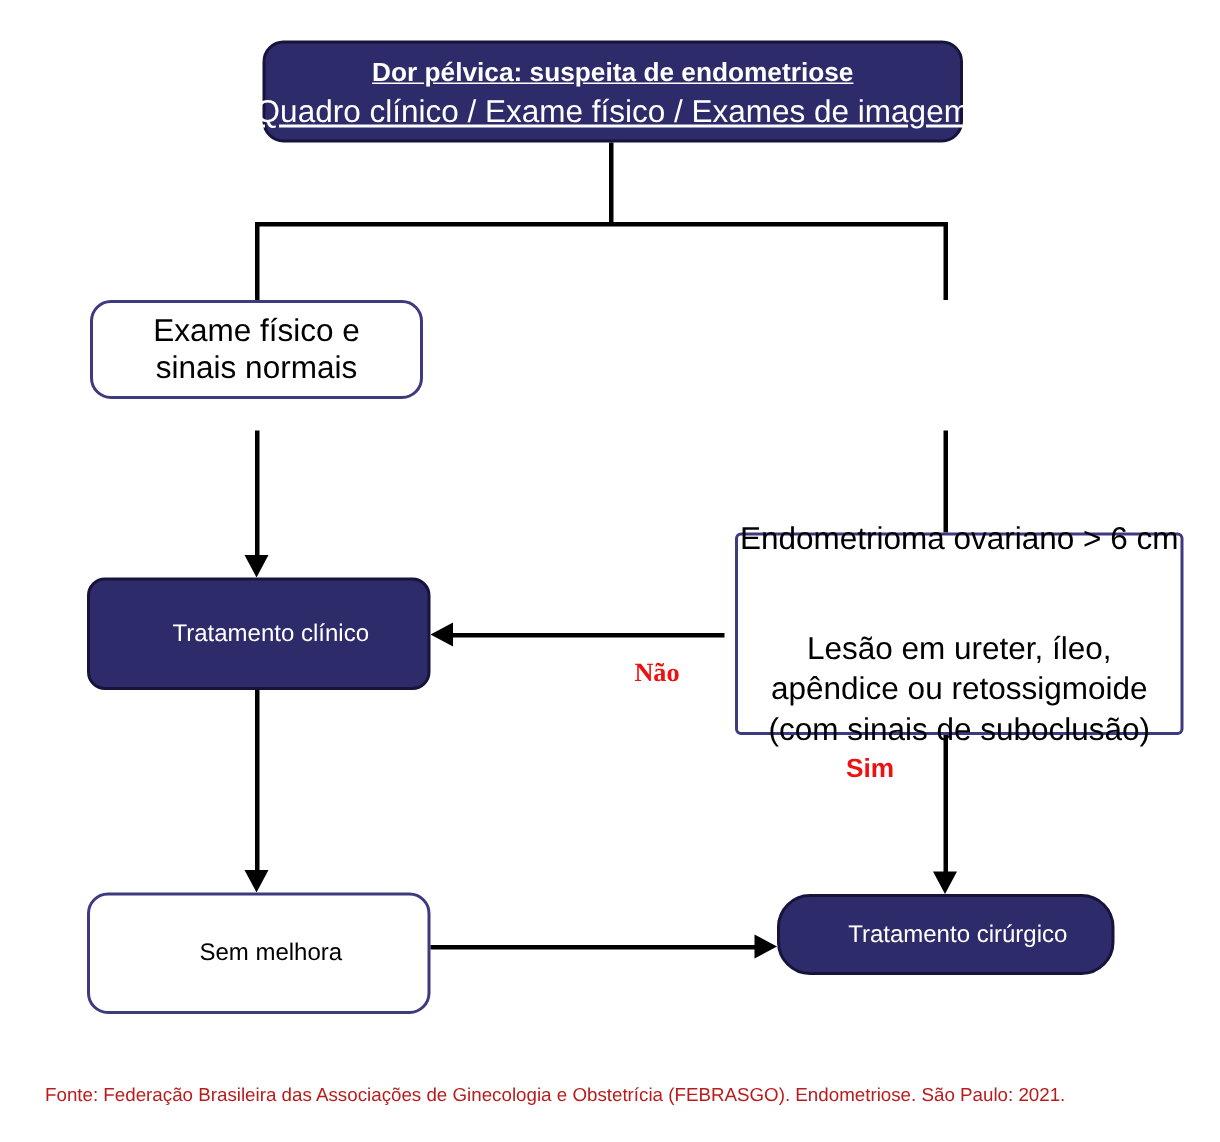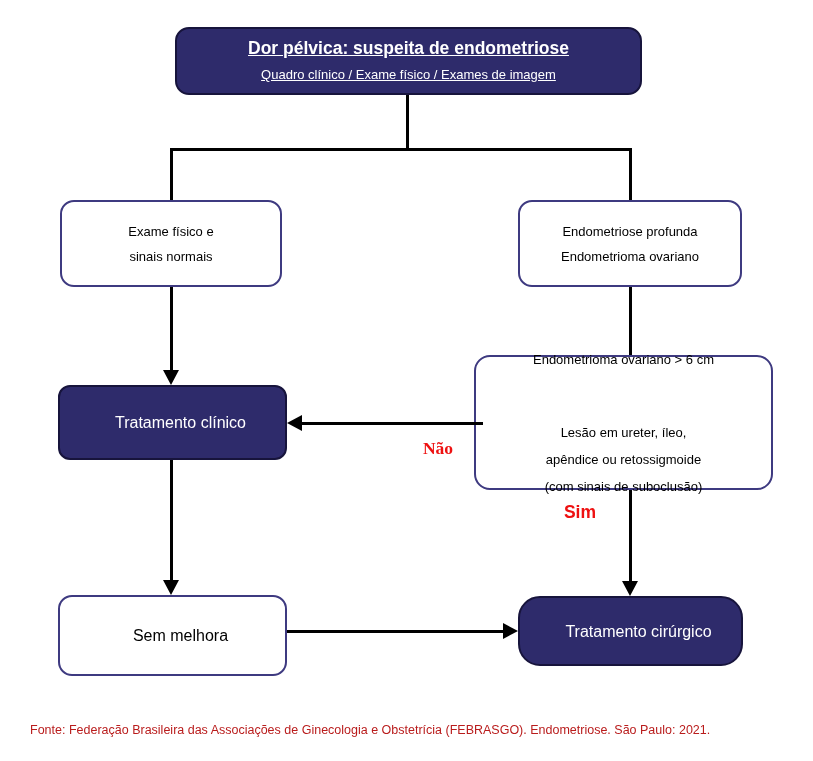--- a/index.html
+++ b/index.html
@@ -25,21 +25,21 @@
   .filled {
     background: var(--navy-fill, #2E2B6B);
     color: #ffffff;
     border: 2px solid #17143c;
   }
   .outline {
     background: #ffffff;
     border: 2px solid var(--box-border, #3E3A80);
     color: #000000;
   }
-  .box .line-text { font-size: 13px; line-height: 25px; white-space: nowrap; }
+  .box .line-text { font-size: 21px; line-height: 25px; white-space: nowrap; }
   .box .title-main { font-size: 17.5px; font-weight: bold; line-height: 27px; white-space: nowrap; }
   .box .single { font-size: 16px; margin-left: 16px; }
 
   .conn { position: absolute; background: var(--line-black, #000000); }
 
   .arrow-down, .arrow-left, .arrow-right { position: absolute; width: 0; height: 0; }
   .arrow-down {
     border-left: 8px solid transparent;
     border-right: 8px solid transparent;
     border-top: 15px solid var(--line-black, #000000);
@@ -83,40 +83,36 @@
   </div>
 
   <div class="conn" style="left:406px; top:95px; width:3px; height:55px;"></div>
 
   <div class="conn" style="left:170px; top:148px; width:462px; height:3px;"></div>
 
   <div class="conn" style="left:170px; top:148px; width:3px; height:52px;"></div>
 
   <div class="conn" style="left:629px; top:148px; width:3px; height:52px;"></div>
 
-  <div class="box outline" style="left:60px; top:200px; width:222px; height:87px;">
+  <div class="box outline" style="left:60px; top:200px; width:222px; height:66px;">
     <div class="line-text">Exame físico e</div>
     <div class="line-text">sinais normais</div>
   </div>
 
-  <div class="box outline" style="left:518px; top:200px; width:224px; height:87px;">
-    <div class="line-text">Endometriose profunda</div>
-    <div class="line-text">Endometrioma ovariano</div>
-  </div>
 
   <div class="conn" style="left:170px; top:287px; width:3px; height:85px;"></div>
   <div class="arrow-down" style="left:163px; top:370px;"></div>
 
   <div class="conn" style="left:629px; top:287px; width:3px; height:68px;"></div>
 
   <div class="box filled" style="left:58px; top:385px; width:229px; height:75px; border-radius:12px;">
     <div class="line-text single">Tratamento clínico</div>
   </div>
 
-  <div class="box outline" style="left:474px; top:355px; width:299px; height:135px; border-radius:16px;">
+  <div class="box outline" style="left:490px; top:355px; width:299px; height:135px; border-radius:4px;">
     <div class="line-text" style="line-height:27px;">Endometrioma ovariano &gt; 6 cm</div>
     <div class="line-text" style="line-height:27px;margin-top:46px;">Lesão em ureter, íleo,</div>
     <div class="line-text" style="line-height:27px;">apêndice ou retossigmoide</div>
     <div class="line-text" style="line-height:27px;">(com sinais de suboclusão)</div>
   </div>
 
   <div class="conn" style="left:300px; top:422px; width:183px; height:3px;"></div>
   <div class="arrow-left" style="left:287px; top:415px;"></div>
   <div class="decision-label" style="left:408px; top:438px; width:60px;font-family:Liberation Serif, serif;">Não</div>
 
@@ -127,19 +123,19 @@
   <div class="conn" style="left:170px; top:460px; width:3px; height:122px;"></div>
   <div class="arrow-down" style="left:163px; top:580px;"></div>
 
   <div class="box outline" style="left:58px; top:595px; width:229px; height:81px; border-radius:14px;">
     <div class="line-text single">Sem melhora</div>
   </div>
 
   <div class="conn" style="left:287px; top:630px; width:218px; height:3px;"></div>
   <div class="arrow-right" style="left:503px; top:623px;"></div>
 
-  <div class="box filled" style="left:518px; top:596px; width:225px; height:70px; border-radius:22px;">
+  <div class="box filled" style="left:518px; top:596px; width:225px; height:54px; border-radius:22px;">
     <div class="line-text single">Tratamento cirúrgico</div>
   </div>
 
   <div class="source-note">Fonte: Federação Brasileira das Associações de Ginecologia e Obstetrícia (FEBRASGO). Endometriose. São Paulo: 2021.</div>
 
 </div>
 
 </body></html>

